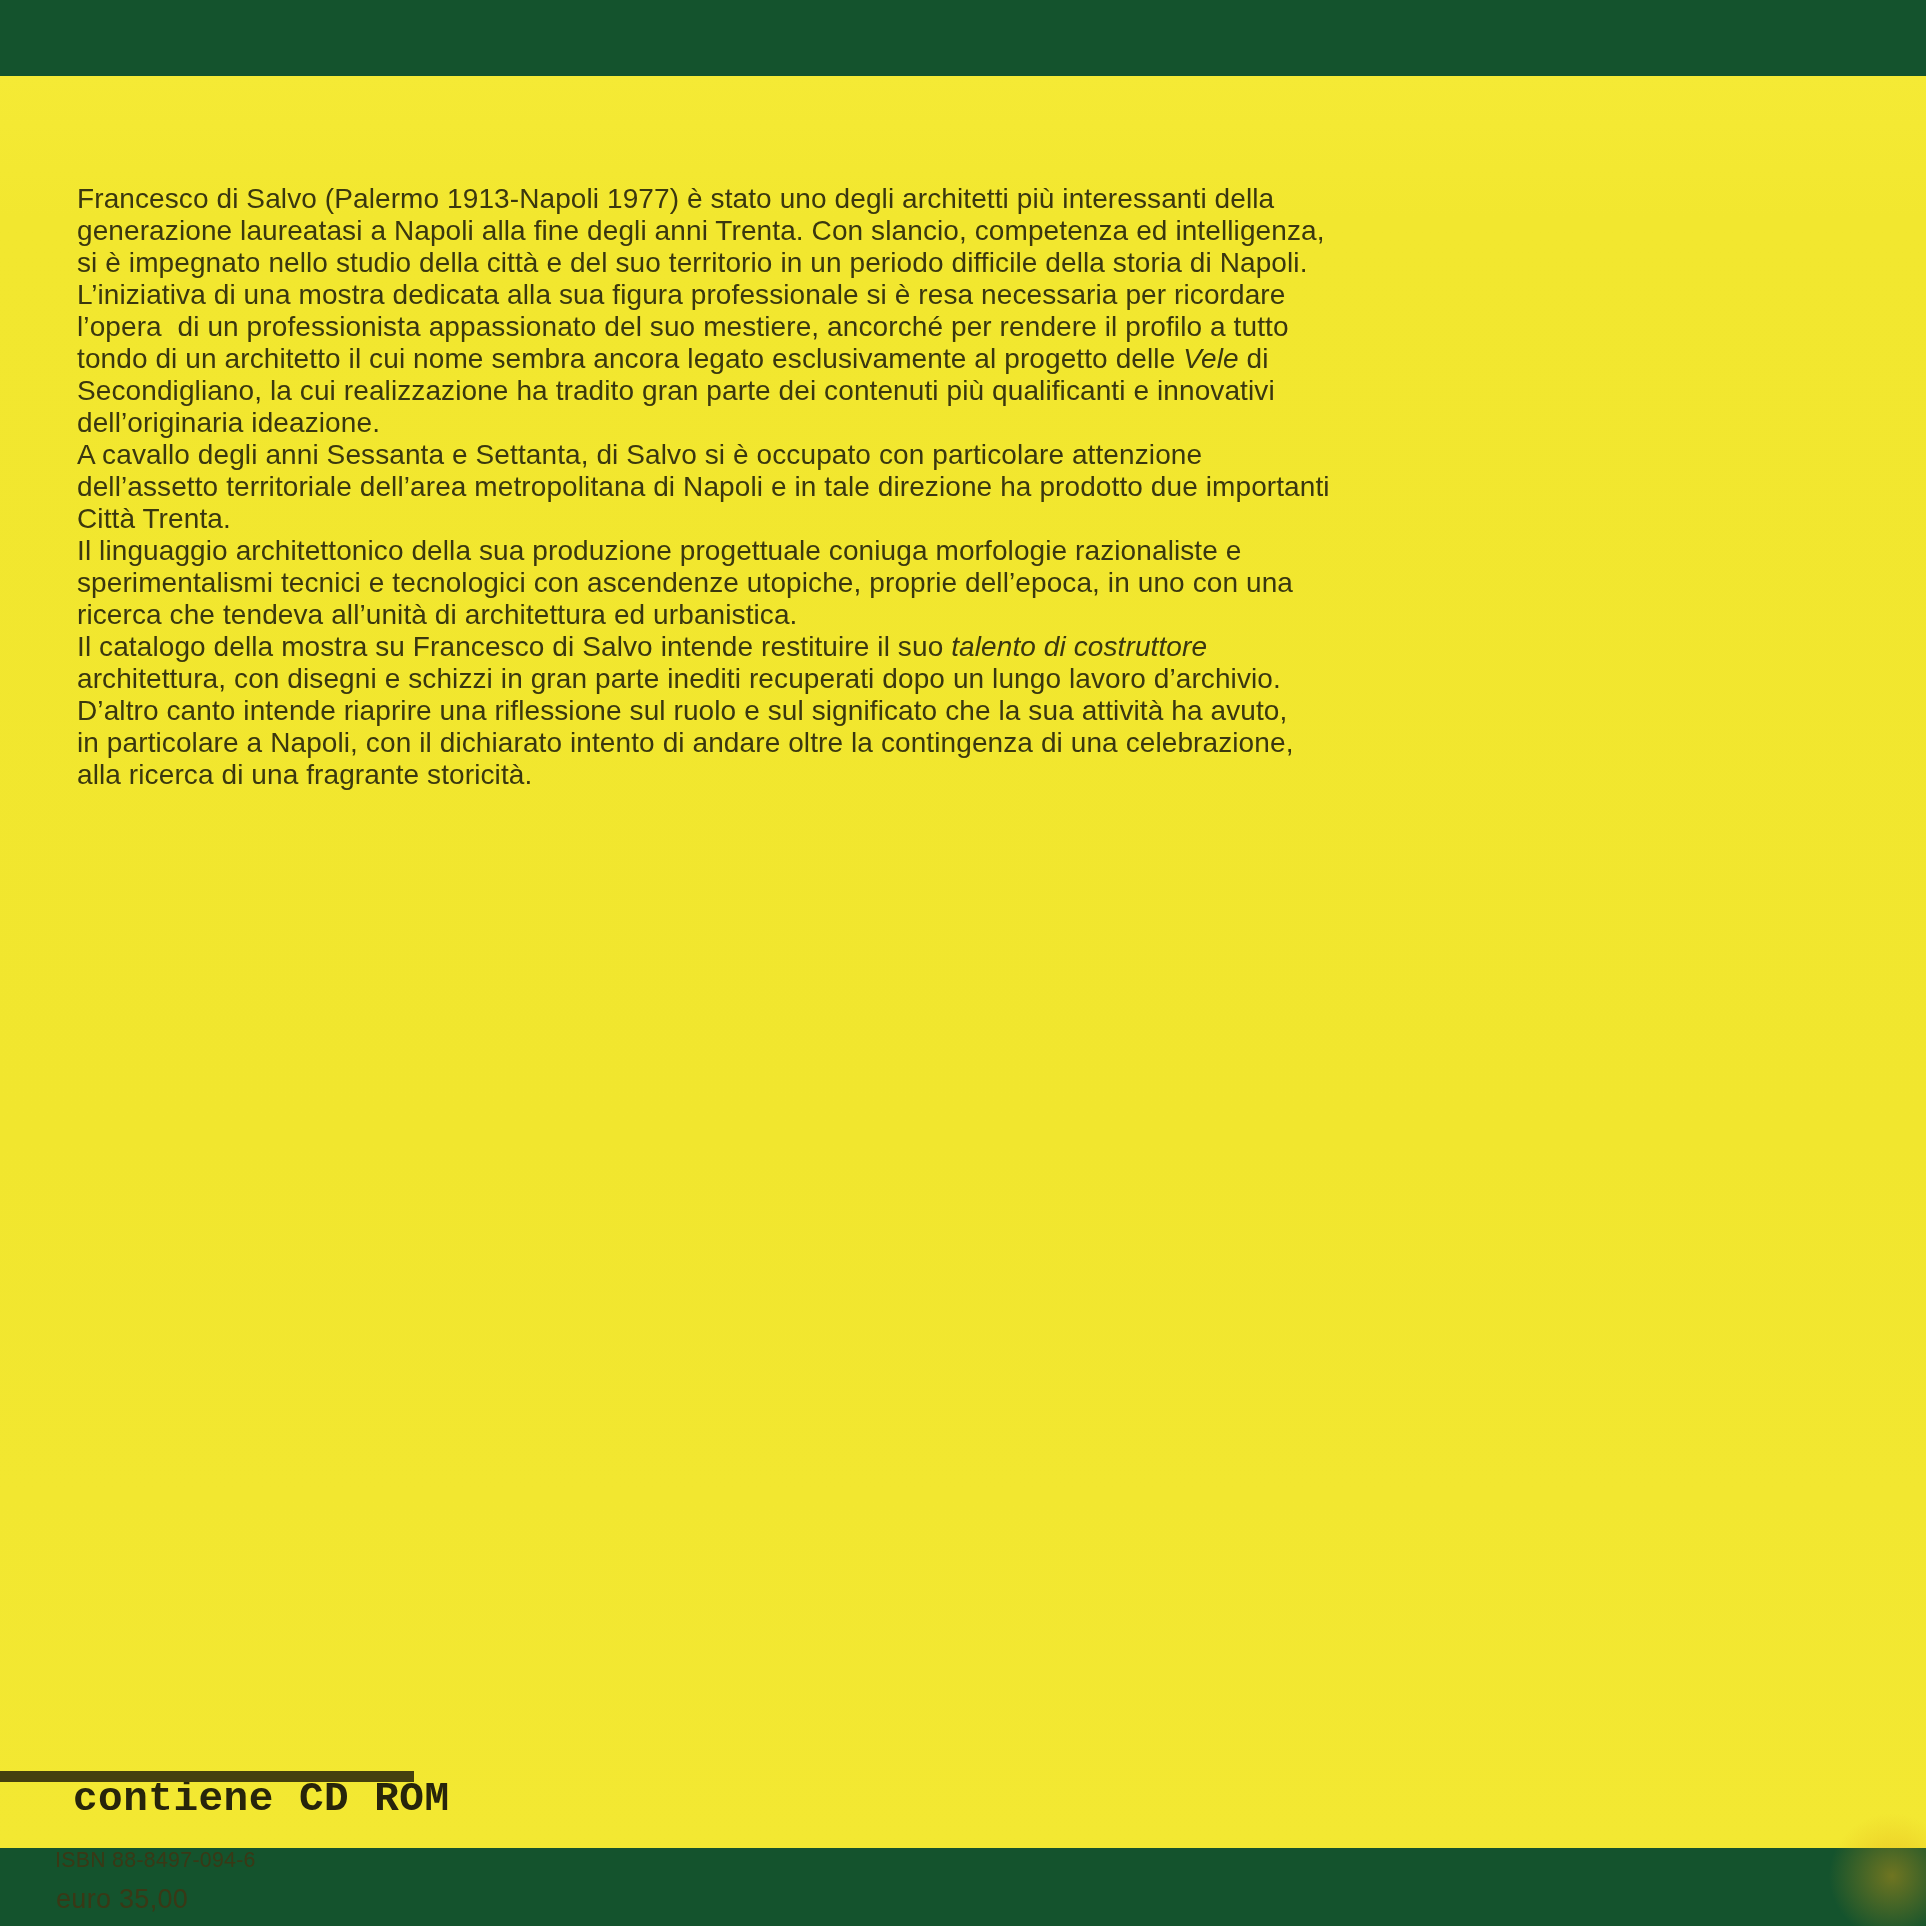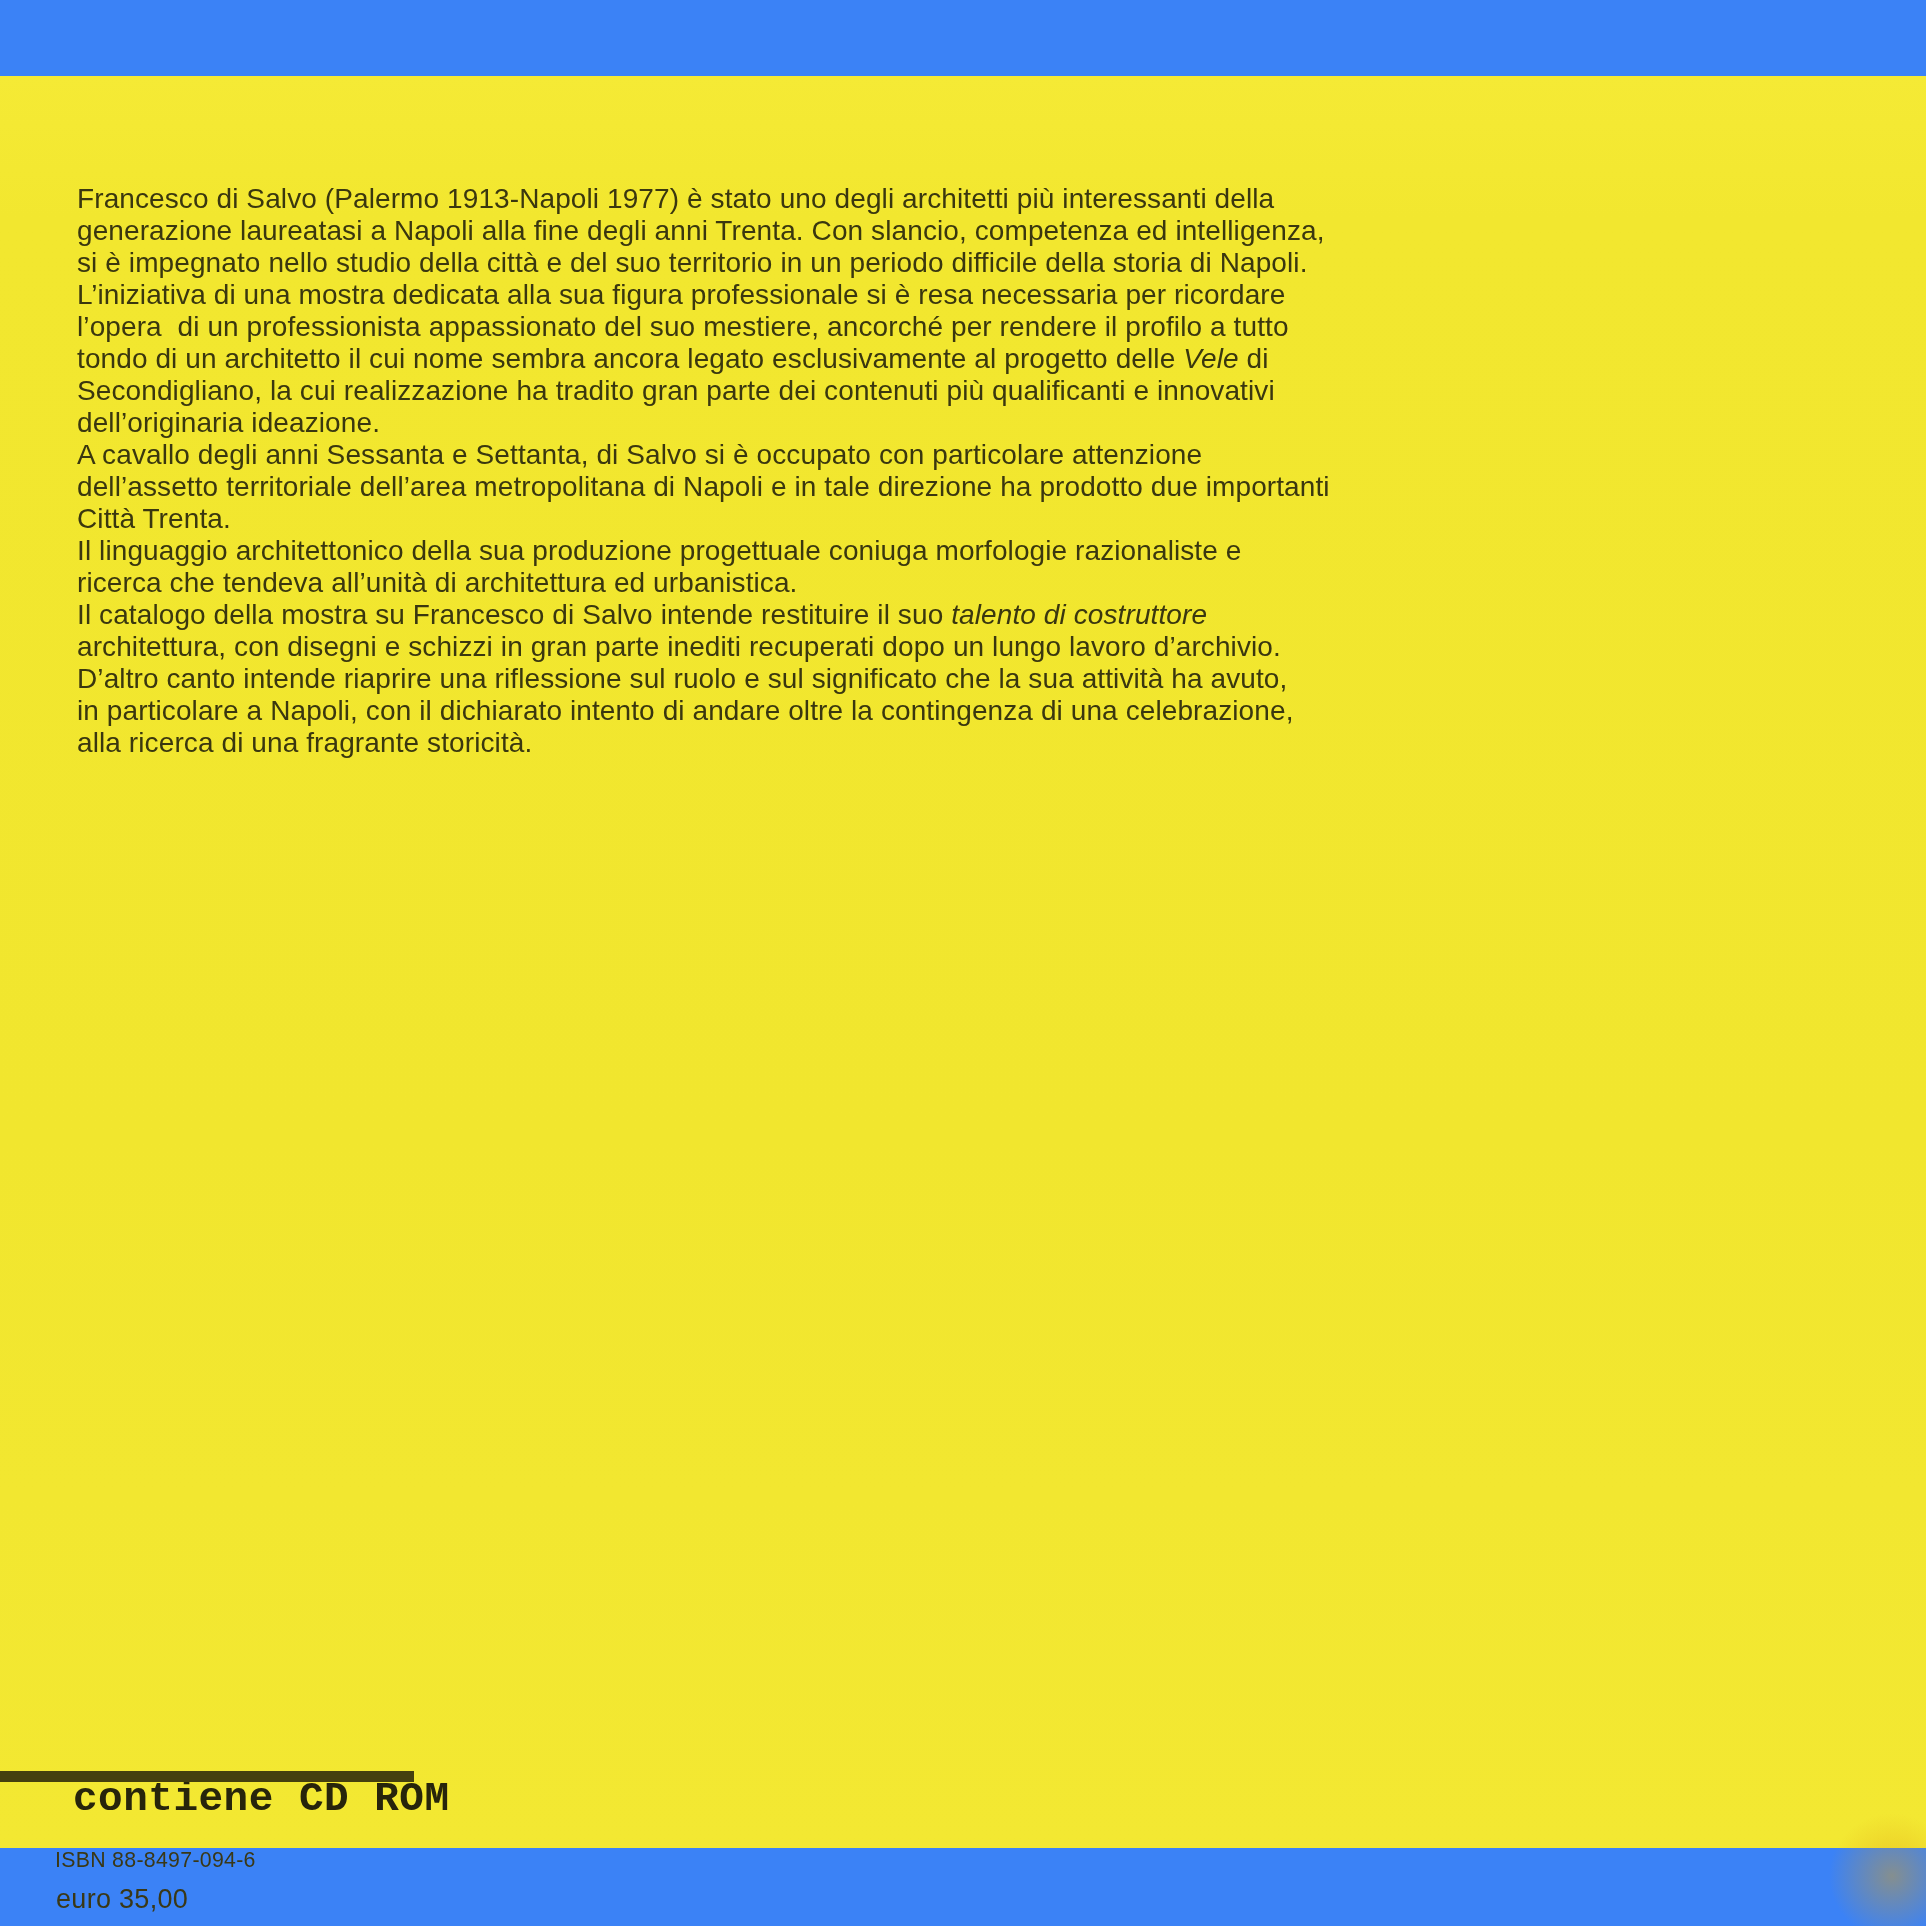--- a/index.html
+++ b/index.html
@@ -8,21 +8,21 @@
     width: 1926px;
     height: 1926px;
     background: #fdfdfc;
     overflow: hidden;
     font-family: "Liberation Sans", sans-serif;
   }
   .page {
     position: relative;
     width: 1926px;
     height: 1926px;
-    background: #3b82f6;
+    background: #14532d;
   }
   .cover {
     position: absolute;
     left: 0;
     top: 76px;
     width: 1926px;
     height: 1772px;
     background: linear-gradient(180deg, #f5ea35 0%, #f2e72f 8%, #f1e62e 60%, #f3e832 100%);
   }
   .description {
@@ -100,20 +100,21 @@
         <div class="text-line"><span>si è impegnato nello studio della città e del suo territorio in un periodo difficile della storia di Napoli.</span></div>
         <div class="text-line"><span>L’iniziativa di una mostra dedicata alla sua figura professionale si è resa necessaria per ricordare</span></div>
         <div class="text-line"><span>l’opera  di un professionista appassionato del suo mestiere, ancorché per rendere il profilo a tutto</span></div>
         <div class="text-line"><span>tondo di un architetto il cui nome sembra ancora legato esclusivamente al progetto delle </span><span class="italic">Vele</span><span> di</span></div>
         <div class="text-line"><span>Secondigliano, la cui realizzazione ha tradito gran parte dei contenuti più qualificanti e innovativi</span></div>
         <div class="text-line"><span>dell’originaria ideazione.</span></div>
         <div class="text-line"><span>A cavallo degli anni Sessanta e Settanta, di Salvo si è occupato con particolare attenzione</span></div>
         <div class="text-line"><span>dell’assetto territoriale dell’area metropolitana di Napoli e in tale direzione ha prodotto due importanti</span></div>
         <div class="text-line"><span>Città Trenta.</span></div>
         <div class="text-line"><span>Il linguaggio architettonico della sua produzione progettuale coniuga morfologie razionaliste e</span></div>
+        <div class="text-line"><span>sperimentalismi tecnici e tecnologici con ascendenze utopiche, proprie dell’epoca, in uno con una</span></div>
         <div class="text-line"><span>ricerca che tendeva all’unità di architettura ed urbanistica.</span></div>
         <div class="text-line"><span>Il catalogo della mostra su Francesco di Salvo intende restituire il suo </span><span class="italic">talento di costruttore</span></div>
         <div class="text-line"><span>architettura, con disegni e schizzi in gran parte inediti recuperati dopo un lungo lavoro d’archivio.</span></div>
         <div class="text-line"><span>D’altro canto intende riaprire una riflessione sul ruolo e sul significato che la sua attività ha avuto,</span></div>
         <div class="text-line"><span>in particolare a Napoli, con il dichiarato intento di andare oltre la contingenza di una celebrazione,</span></div>
         <div class="text-line"><span>alla ricerca di una fragrante storicità.</span></div>
       </div>
     <div class="cd-rom-label">contiene CD ROM</div>
     <div class="divider-rule"></div>
     <div class="isbn-text">ISBN 88-8497-094-6</div>

